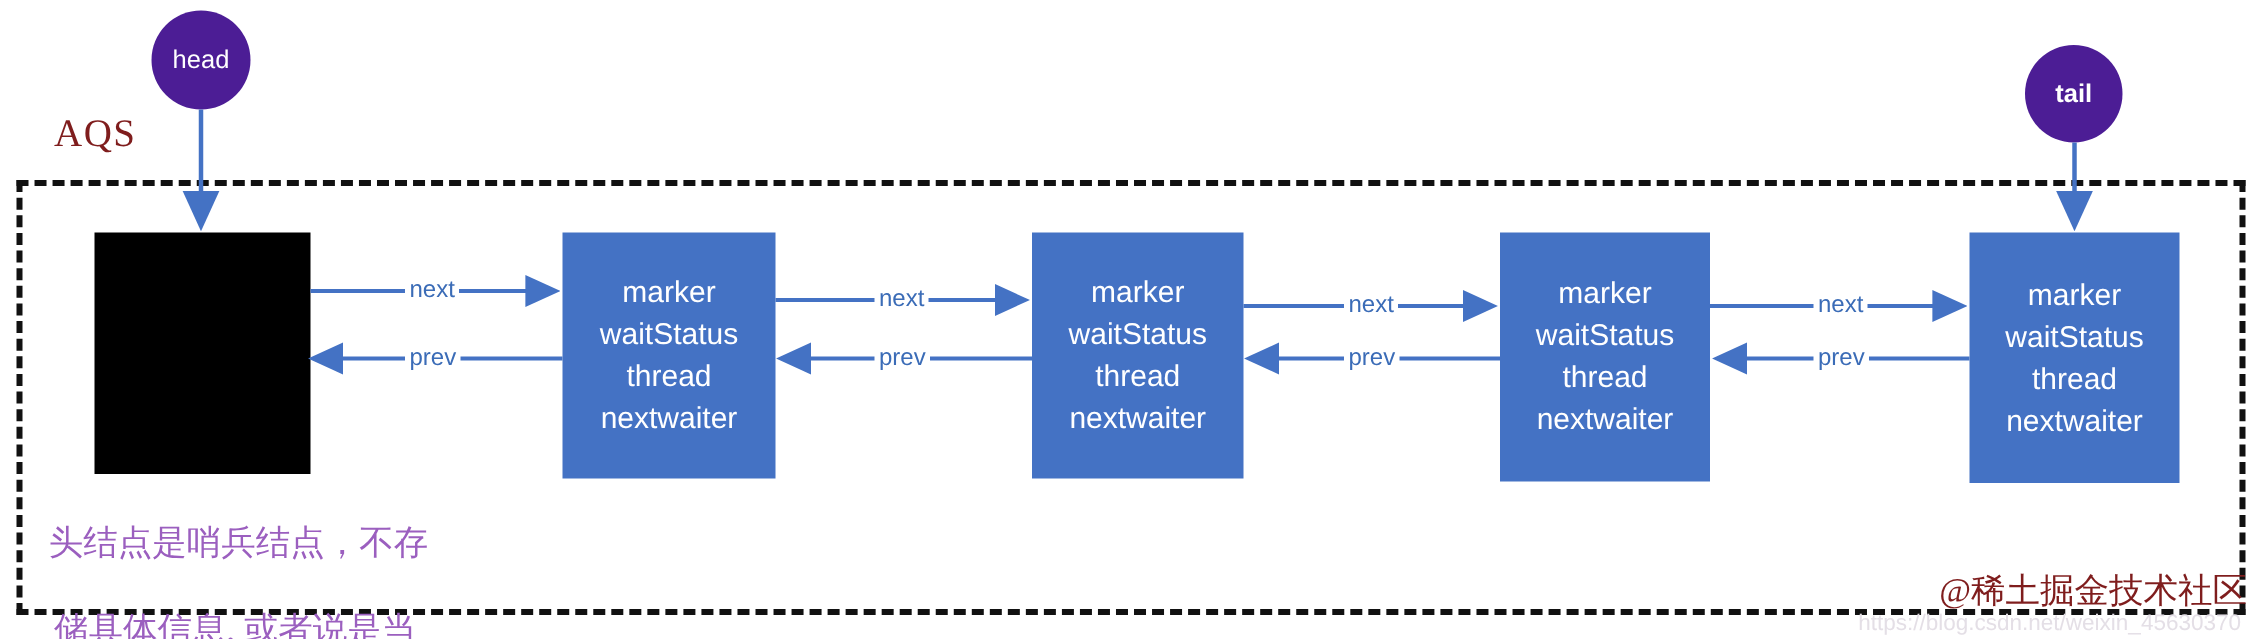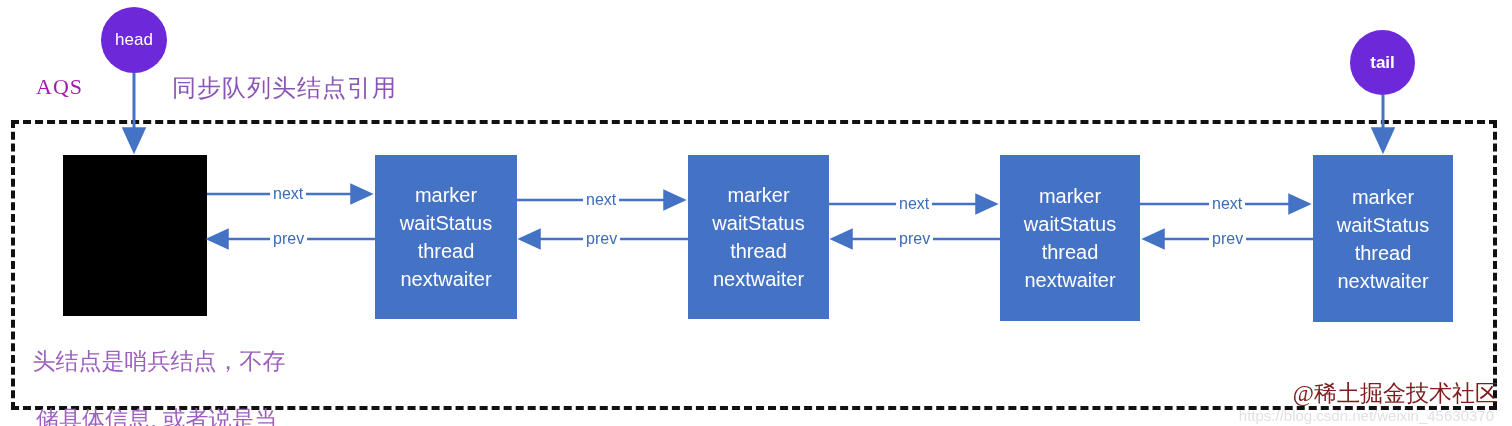--- a/index.html
+++ b/index.html
@@ -26,22 +26,22 @@
     height: 290px;
     border: 4px dashed #111111;
     box-sizing: border-box;
   }
   
   .label-aqs {
     position: absolute;
     left: 36px;
     top: 74px;
     font-family: "Liberation Serif", serif;
-    font-size: 22px;
-    color: #a21caf;
+    font-size: 26px;
+    color: #7f1d1d;
     letter-spacing: 1px;
     white-space: nowrap;
   }
   .label-cn {
     position: absolute;
     font-family: "Liberation Serif", serif;
     font-size: 24px;
     color: #8a54b5;
     white-space: nowrap;
     letter-spacing: 1px;
@@ -61,21 +61,21 @@
     text-align: center;
     white-space: pre-line;
   }
   .note-sentinel .ln1 { display:block; text-align:center; }
   .note-sentinel .ln2 { display:block; text-align:left; padding-left:18px;}
 
   
   .pointer-circle {
     position: absolute;
     border-radius: 50%;
-    background: #6d28d9;
+    background: #4c1d95;
     color: #ffffff;
     display: flex;
     align-items: center;
     justify-content: center;
     font-size: 17px;
     font-family: "Liberation Sans", sans-serif;
   }
   #circle-head { left: 101px; top: 7px;  width: 66px; height: 66px; }
   #circle-tail { left: 1350px; top: 30px; width: 65px; height: 65px; font-weight: bold; }
 
@@ -148,21 +148,20 @@
 </style>
 </head>
 <body>
 
 <div id="canvas">
 
   <div class="aqs-box"></div>
 
   <div class="label-aqs">AQS</div>
 
-  <div class="label-cn label-head-ref">同步队列头结点引用</div>
 
   <div class="pointer-circle" id="circle-head">
     <span>head</span>
   </div>
   <div class="pointer-circle" id="circle-tail">
     <span>tail</span>
   </div>
 
   <div class="node-head-redacted"></div>
 

